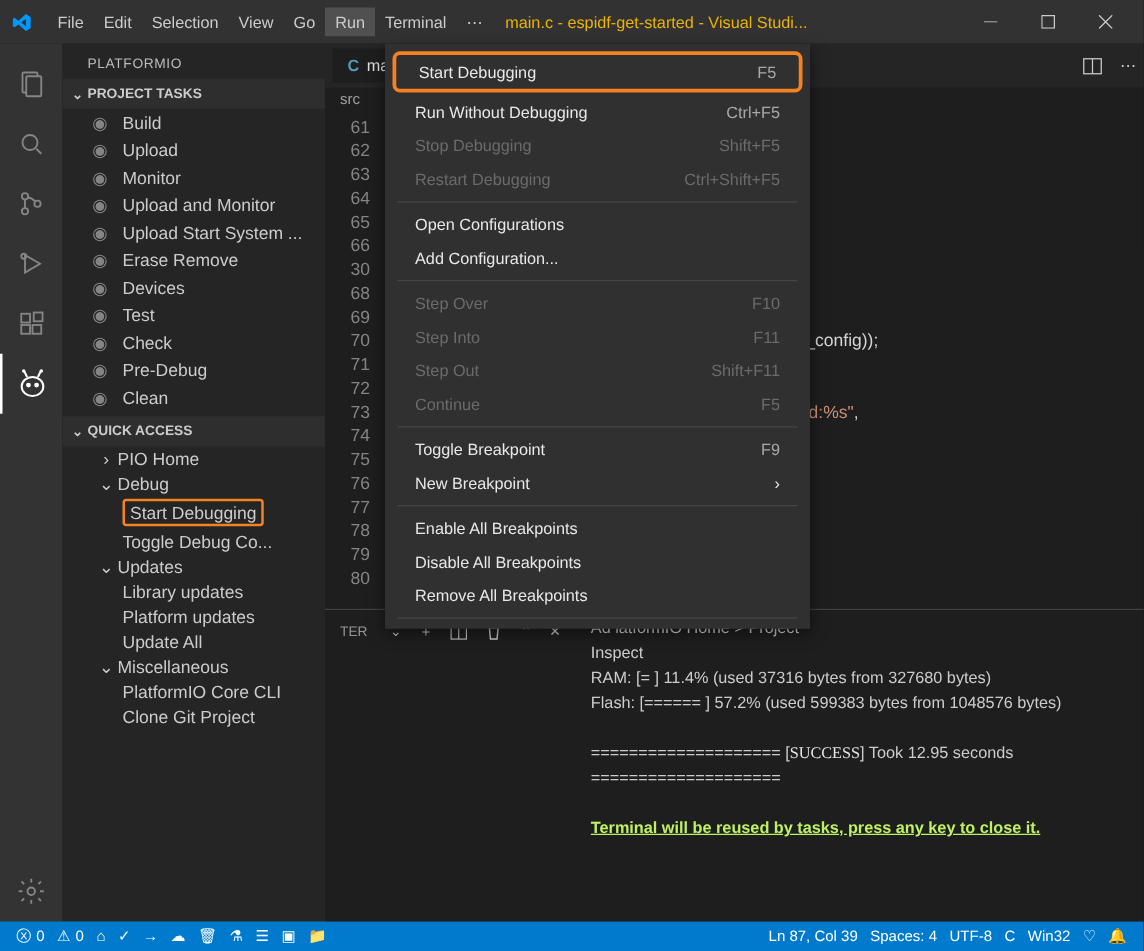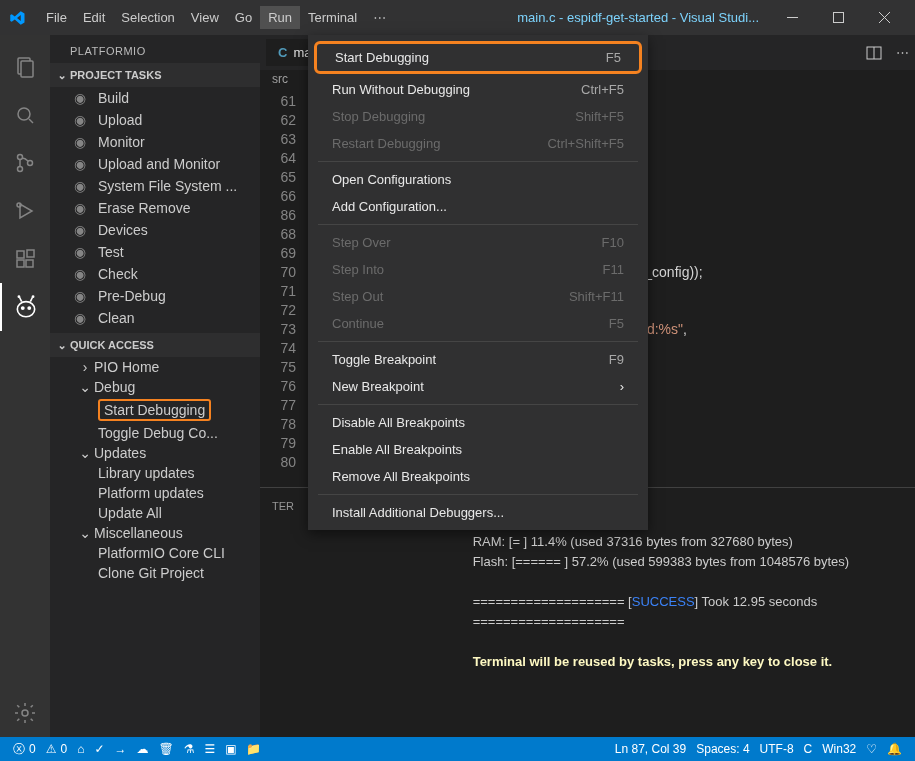--- a/index.html
+++ b/index.html
@@ -3,21 +3,21 @@
 <meta charset="utf-8">
 <style>
 * { margin:0; padding:0; box-sizing:border-box; font-family:"Segoe UI",Arial,sans-serif; }
 body { width:915px; height:761px; background:#1e1e1e; color:#ccc; overflow:hidden; font-size:13px; position:relative; }
 .titlebar { height:35px; background:#323233; display:flex; align-items:center; padding:0 8px; }
 .vscode-logo { width:18px; height:18px; margin-right:12px; }
 .menubar { display:flex; gap:0; }
 .menu-item { padding:4px 8px; cursor:pointer; font-size:13px; color:#ccc; }
 .menu-item.active { background:#505050; }
 .menu-ellipsis { padding:4px 8px; color:#ccc; }
-.window-title { flex:1; text-align:right; color:#7dd3fc; font-size:13px; padding:0 10px; white-space:nowrap; overflow:hidden; text-overflow:ellipsis; }
+.window-title { flex:1; text-align:left; color:#eab308; font-size:13px; padding:0 10px; white-space:nowrap; overflow:hidden; text-overflow:ellipsis; }
 .window-controls { display:flex; gap:0; }
 .window-btn { width:46px; height:35px; display:flex; align-items:center; justify-content:center; color:#ccc; cursor:pointer; }
 .main-layout { display:flex; height:calc(100% - 35px - 24px); }
 .activity-bar { width:50px; background:#333333; display:flex; flex-direction:column; padding-top:8px; }
 .activity-icon { width:50px; height:48px; display:flex; align-items:center; justify-content:center; color:#858585; cursor:pointer; }
 .activity-icon.active { color:#fff; border-left:2px solid #fff; }
 .activity-spacer { flex:1; }
 .sidebar { width:210px; background:#252526; display:flex; flex-direction:column; overflow:hidden; }
 .sidebar-title { padding:10px 20px 6px; font-size:11px; color:#bbb; letter-spacing:0.5px; }
 .section-header { display:flex; align-items:center; padding:4px 4px; font-size:11px; font-weight:700; color:#ccc; background:rgba(128,128,128,0.1); cursor:pointer; }
@@ -40,22 +40,22 @@
 .gutter div { height:19px; line-height:19px; }
 .code-lines { flex:1; color:#d4d4d4; }
 .code-lines div { height:19px; line-height:19px; white-space:pre; }
 .tok-const { color:#4fc1ff; }
 .tok-num { color:#b5cea8; }
 .tok-str { color:#ce9178; }
 .panel { height:250px; background:#1e1e1e; border-top:1px solid #414141; display:flex; }
 .panel-tabs { height:35px; display:flex; align-items:center; padding:0 12px; gap:18px; font-size:11px; color:#969696; }
 .panel-actions { margin-left:auto; display:flex; gap:14px; align-items:center; color:#ccc; }
 .terminal { flex:1; padding:4px 12px; font-family:Consolas,monospace; font-size:13px; color:#ccc; overflow:hidden; line-height:20px; }
-.term-green { color:#3b82f6; }
-.term-bold { font-weight:bold; color:#fef9c3; }
+.term-green { color:#e5e5e5;font-family:Liberation Serif, serif; }
+.term-bold { font-weight:bold; color:#bef264;text-decoration:underline; }
 .statusbar { height:24px; background:#007acc; color:#fff; display:flex; align-items:center; font-size:12px; padding:0 8px; }
 .status-item { display:flex; align-items:center; gap:4px; padding:0 5px; cursor:pointer; }
 .status-right { margin-left:auto; display:flex; }
 .dropdown-menu { position:absolute; top:35px; left:308px; width:340px; background:#303031; box-shadow:0 4px 12px rgba(0,0,0,0.5); z-index:100; padding:4px 0; }
 .menu-row { display:flex; justify-content:space-between; padding:6px 24px; font-size:13px; cursor:pointer; color:#e8e8e8; }
 .menu-row.disabled { color:#6b6b6b; cursor:default; }
 .menu-row .shortcut { color:#a8a8a8; }
 .menu-row.disabled .shortcut { color:#6b6b6b; }
 .menu-sep { height:1px; background:#454545; margin:4px 10px; }
 .menu-highlight { border:3px solid #f58220; border-radius:6px; margin:2px 6px; }
@@ -174,21 +174,21 @@
       <div class="task-item">
           <span class="task-icon">◉</span>
           <span>Monitor</span>
         </div>
       <div class="task-item">
           <span class="task-icon">◉</span>
           <span>Upload and Monitor</span>
         </div>
       <div class="task-item">
           <span class="task-icon">◉</span>
-          <span>System File System ...</span>
+          <span>Upload Start System ...</span>
         </div>
       <div class="task-item">
           <span class="task-icon">◉</span>
           <span>Erase Remove</span>
         </div>
       <div class="task-item">
           <span class="task-icon">◉</span>
           <span>Devices</span>
         </div>
       <div class="task-item">
@@ -271,21 +271,21 @@
     </div>
     <div class="breadcrumb"><span>src</span></div>
     <div class="code-area">
       <div class="gutter">
         <div>61</div>
           <div>62</div>
           <div>63</div>
           <div>64</div>
           <div>65</div>
           <div>66</div>
-          <div>86</div>
+          <div>30</div>
           <div>68</div>
           <div>69</div>
           <div>70</div>
           <div>71</div>
           <div>72</div>
           <div>73</div>
           <div>74</div>
           <div>75</div>
           <div>76</div>
           <div>77</div>
@@ -428,25 +428,22 @@
   <div class="menu-row">
       <span>Toggle Breakpoint</span>
       <span class="shortcut">F9</span>
     </div>
   <div class="menu-row">
       <span>New Breakpoint</span>
       <span class="submenu-arrow">›</span>
     </div>
   <div class="menu-sep"></div>
   <div class="menu-row">
+      <span>Enable All Breakpoints</span>
+    </div>
+  <div class="menu-row">
       <span>Disable All Breakpoints</span>
     </div>
   <div class="menu-row">
-      <span>Enable All Breakpoints</span>
-    </div>
-  <div class="menu-row">
       <span>Remove All Breakpoints</span>
     </div>
   <div class="menu-sep"></div>
-  <div class="menu-row">
-      <span>Install Additional Debuggers...</span>
-    </div>
 </div>
 
 </body></html>

